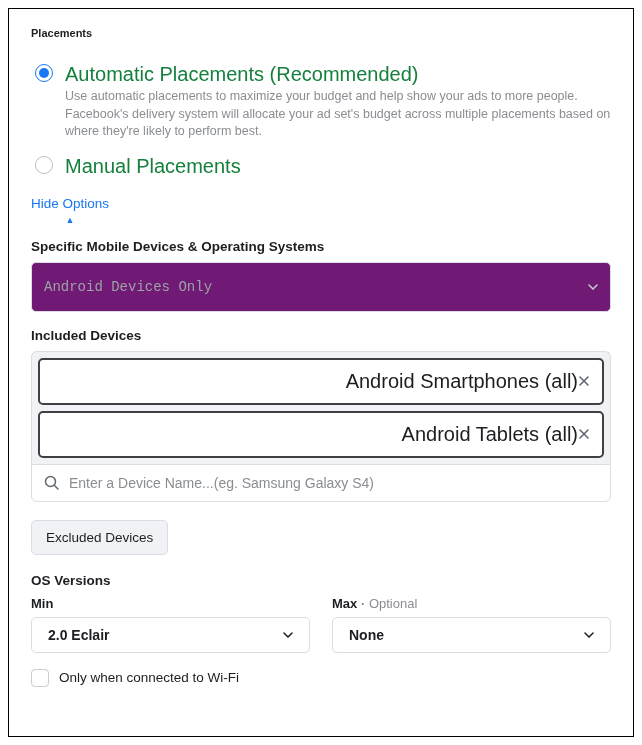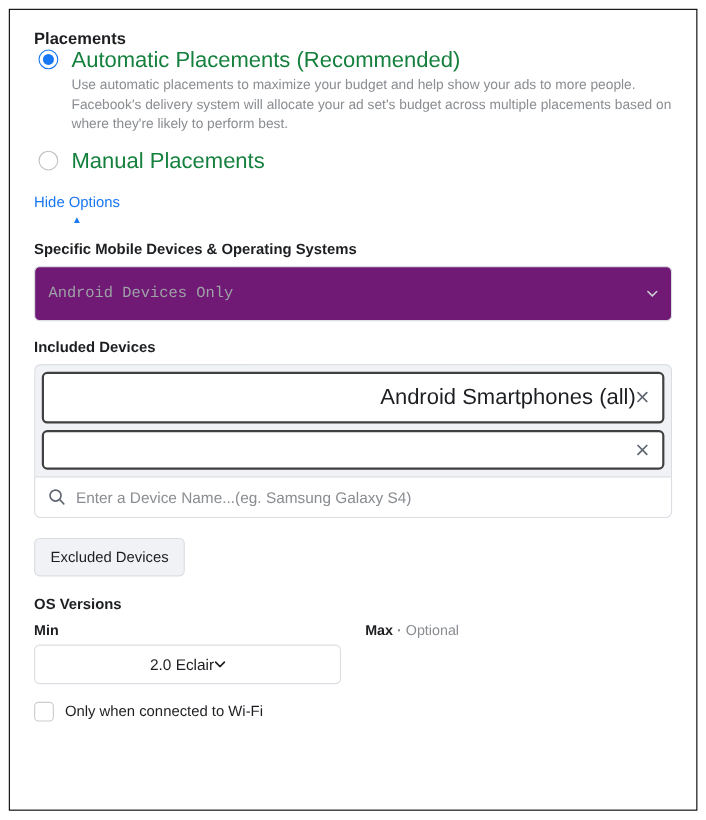--- a/index.html
+++ b/index.html
@@ -9,22 +9,23 @@
       padding: 8px;
     }
     .panel {
       border: 1px solid #000;
       width: 626px;
       height: 729px;
       padding: 18px 22px;
       color: #1c1e21;
     }
     .section-title {
-      font-size: 15px;
+      font-size: 11px;
       font-weight: 700;
+      margin-bottom: 24px;
     }
     .radio-group { margin-bottom: 12px; }
     .radio-item {
       display: flex;
       align-items: flex-start;
       margin-bottom: 14px;
       padding-left: 4px;
     }
     .radio-circle {
       flex-shrink: 0;
@@ -169,27 +170,28 @@
       font-weight: 400;
       color: #8a8d91;
     }
     .os-label .dot {
       color: #8a8d91;
     }
     .select-box {
       width: 100%;
       border: 1px solid #dadde1;
       border-radius: 5px;
-      padding: 9px 5px;
+      padding: 9px 16px;
       font-size: 14px;
       display: flex;
-      justify-content: center;
+      justify-content: space-between;
       align-items: center;
       cursor: pointer;
       background: #fff;
+      font-weight: bold;
     }
     .checkbox-row {
       display: flex;
       align-items: center;
       gap: 10px;
     }
     .checkbox {
       width: 18px;
       height: 18px;
       border: 1px solid #c9ccd0;
@@ -246,20 +248,21 @@
   <div class="chip-container">
     <div class="chip">
       <span>Android Smartphones (all)</span>
       <span class="chip-close">
         <svg width="12" height="12" viewBox="0 0 12 12">
             <path d="M2 2 L10 10 M10 2 L2 10" stroke="#606770" stroke-width="1.6" stroke-linecap="round"></path>
           </svg>
       </span>
     </div>
     <div class="chip">
+      <span>Android Tablets (all)</span>
       <span class="chip-close">
         <svg width="12" height="12" viewBox="0 0 12 12">
             <path d="M2 2 L10 10 M10 2 L2 10" stroke="#606770" stroke-width="1.6" stroke-linecap="round"></path>
           </svg>
       </span>
     </div>
   </div>
   <div class="search-input-row">
     <span class="search-icon">
       <svg width="15" height="15" viewBox="0 0 15 15">
@@ -285,20 +288,28 @@
           <svg width="10" height="6" viewBox="0 0 10 6">
               <path d="M1 1 L5 5 L9 1" stroke="#1c1e21" stroke-width="1.5" fill="none" stroke-linecap="round"></path>
             </svg>
         </span>
       </div>
     </div>
     <div class="os-col">
       <div class="os-label">
         <span>Max</span> <span class="dot">·</span> <span class="opt">Optional</span>
       </div>
+      <div class="select-box">
+        <span>None</span>
+        <span>
+          <svg width="10" height="6" viewBox="0 0 10 6">
+              <path d="M1 1 L5 5 L9 1" stroke="#1c1e21" stroke-width="1.5" fill="none" stroke-linecap="round"></path>
+            </svg>
+        </span>
+      </div>
     </div>
   </div>
 
   <div class="checkbox-row">
     <div class="checkbox"></div>
     <div class="checkbox-label">Only when connected to Wi-Fi</div>
   </div>
 </div>
 
 </body></html>

